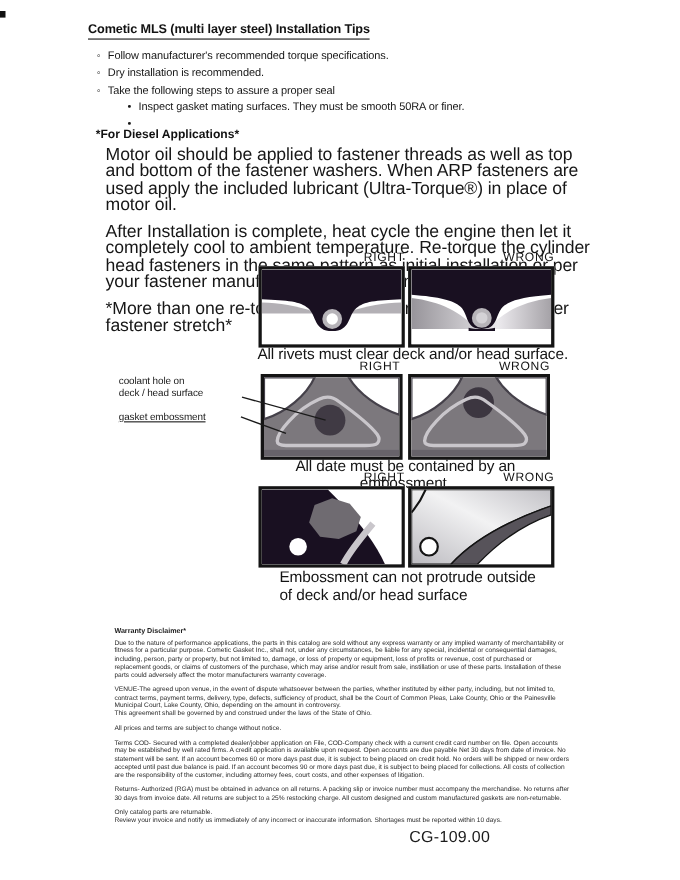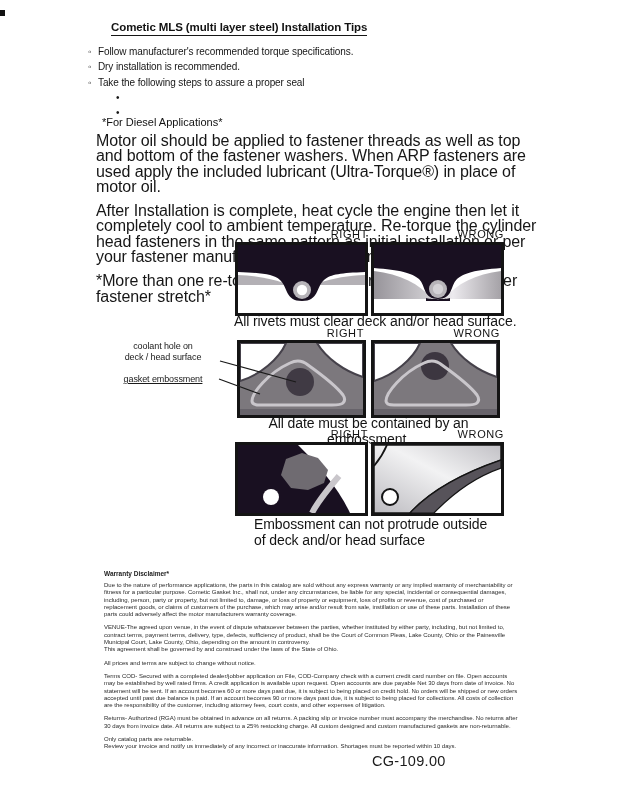--- a/index.html
+++ b/index.html
@@ -3,37 +3,37 @@
 <meta charset="utf-8">
 <style>
   html,body{margin:0;padding:0;background:#ffffff;}
   #page{
     position:relative;width:618px;height:800px;background:#ffffff;
     font-family:"Liberation Sans", sans-serif;color:#1a1a1a;overflow:hidden;
   }
   .abs{position:absolute;}
   
   #title{
-    left:111px;top:21px;font-size:11.5px;font-weight:bold;letter-spacing:-0.1px;
+    left:80px;top:21px;font-size:11.5px;font-weight:bold;letter-spacing:-0.1px;
     border-bottom:1.8px solid #151515;padding-bottom:2px;color:#121212;
   }
   
   #bullets{left:88px;top:44px;width:470px;font-size:10px;letter-spacing:-0.1px;color:#161616;}
   .brow{display:flex;line-height:15.3px;}
   .bmark{width:10px;flex:0 0 10px;text-align:left;}
   .sub{padding-left:28px;}
   
-  #diesel-h{left:102px;top:116px;font-size:11px;font-weight:normal;color:#121212;}
+  #diesel-h{left:87px;top:116px;font-size:11px;font-weight:bold;color:#121212;}
   #body-paras{left:96px;top:133px;width:444px;font-size:16px;line-height:15.3px;letter-spacing:-0.1px;color:#161616;}
   #body-paras p{margin:0 0 9px 0;}
   
   .rw{font-size:11px;letter-spacing:0.6px;color:#131313;text-align:right;width:133px;}
   .cap{font-size:14px;letter-spacing:-0.1px;color:#141414;}
   .dbox{border:3px solid #141414;background:#fff;line-height:0;}
-  .sidelabel{font-size:9px;color:#1a1a1a;text-align:center;line-height:10.5px;letter-spacing:-0.1px;}
+  .sidelabel{font-size:9px;color:#1a1a1a;text-align:left;line-height:10.5px;letter-spacing:-0.1px;}
   
   #warranty{left:104px;top:570px;width:414px;color:#2a2a2a;}
   #warranty h4{margin:0 0 5px 0;font-size:6.5px;color:#1c1c1c;}
   #warranty p{margin:0 0 6px 0;font-size:6px;line-height:7.3px;letter-spacing:0;}
   #warranty p.tight{margin-bottom:0;}
   
   #pagenum{left:372px;top:753px;font-size:14.5px;letter-spacing:0.3px;color:#1b1b1b;}
   
   #artifact{left:0;top:10px;width:5px;height:6px;background:#111;}
   #leader-overlay{left:0;top:0;width:618px;height:800px;pointer-events:none;}
@@ -55,20 +55,21 @@
     <div class="brow">
       <span class="bmark">◦</span>
       <span>Dry installation is recommended.</span>
     </div>
     <div class="brow">
       <span class="bmark">◦</span>
       <span>Take the following steps to assure a proper seal</span>
     </div>
     <div class="brow sub">
       <span class="bmark">•</span>
+      <span>Inspect gasket mating surfaces.  They must be smooth 50RA or finer.</span>
     </div>
     <div class="brow sub">
       <span class="bmark">•</span>
     </div>
   </div>
 
   <div id="diesel-h" class="abs">*For Diesel Applications*</div>
 
   <div id="body-paras" class="abs">
     <p>Motor oil should be applied to fastener threads as well as top and bottom of the fastener washers. When ARP fasteners are used apply the included lubricant (Ultra-Torque®) in place of motor oil.</p>

